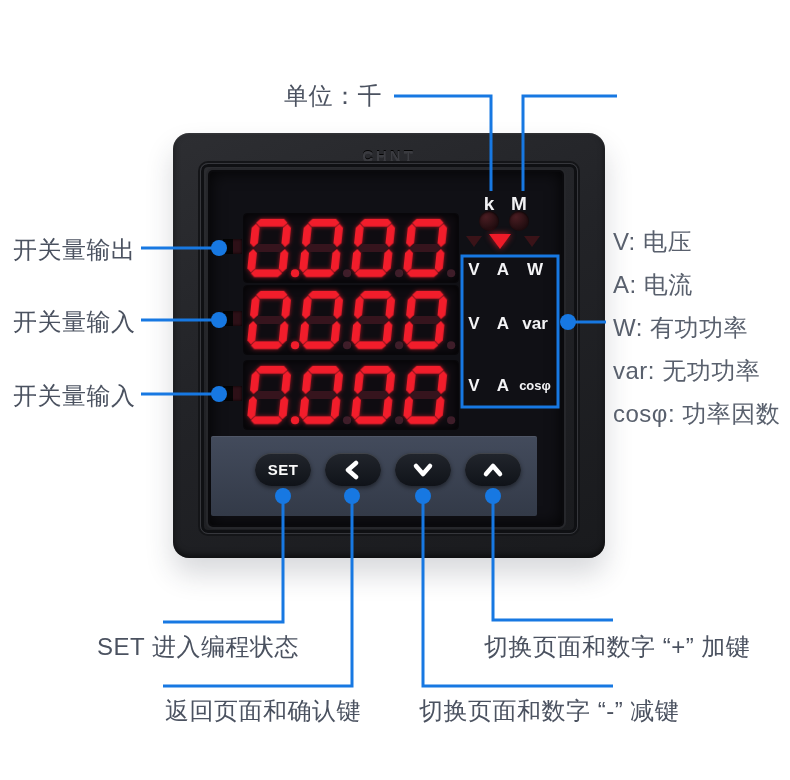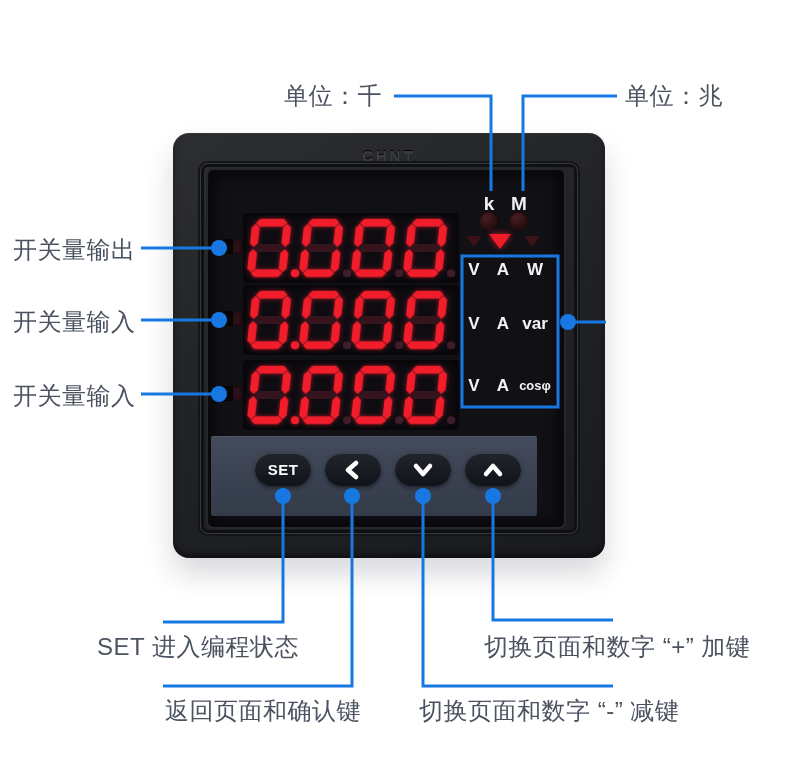--- a/index.html
+++ b/index.html
@@ -287,25 +287,31 @@
     <circle cx="283" cy="496" r="8"></circle>
     <polyline points="352,496 352,686 163,686"></polyline>
     <circle cx="352" cy="496" r="8"></circle>
     <polyline points="423,496 423,686 613,686"></polyline>
     <circle cx="423" cy="496" r="8"></circle>
     <polyline points="493,496 493,620 613,620"></polyline>
     <circle cx="493" cy="496" r="8"></circle>
   </svg>
 
   <div class="ann" style="left:284px;top:82px">单位：千</div>
-  <div class="ann" style="left:625px;top:82px">单位：兆</div>
 
   <div class="ann" style="left:13px;top:236px">开关量输出</div>
   <div class="ann" style="left:13px;top:308px">开关量输入</div>
   <div class="ann" style="left:13px;top:382px">开关量输入</div>
 
+  <div class="legend">
+    <div class="legend-item">V: 电压</div>
+    <div class="legend-item">A: 电流</div>
+    <div class="legend-item">W: 有功功率</div>
+    <div class="legend-item">var: 无功功率</div>
+    <div class="legend-item">cosφ: 功率因数</div>
+  </div>
 
   <div class="ann" style="left:97px;top:633px">SET 进入编程状态</div>
   <div class="ann" style="left:165px;top:697px">返回页面和确认键</div>
   <div class="ann" style="left:419px;top:697px">切换页面和数字 “-” 减键</div>
   <div class="ann" style="left:484px;top:633px">切换页面和数字 “+” 加键</div>
 
 </div>
 
 </body></html>

